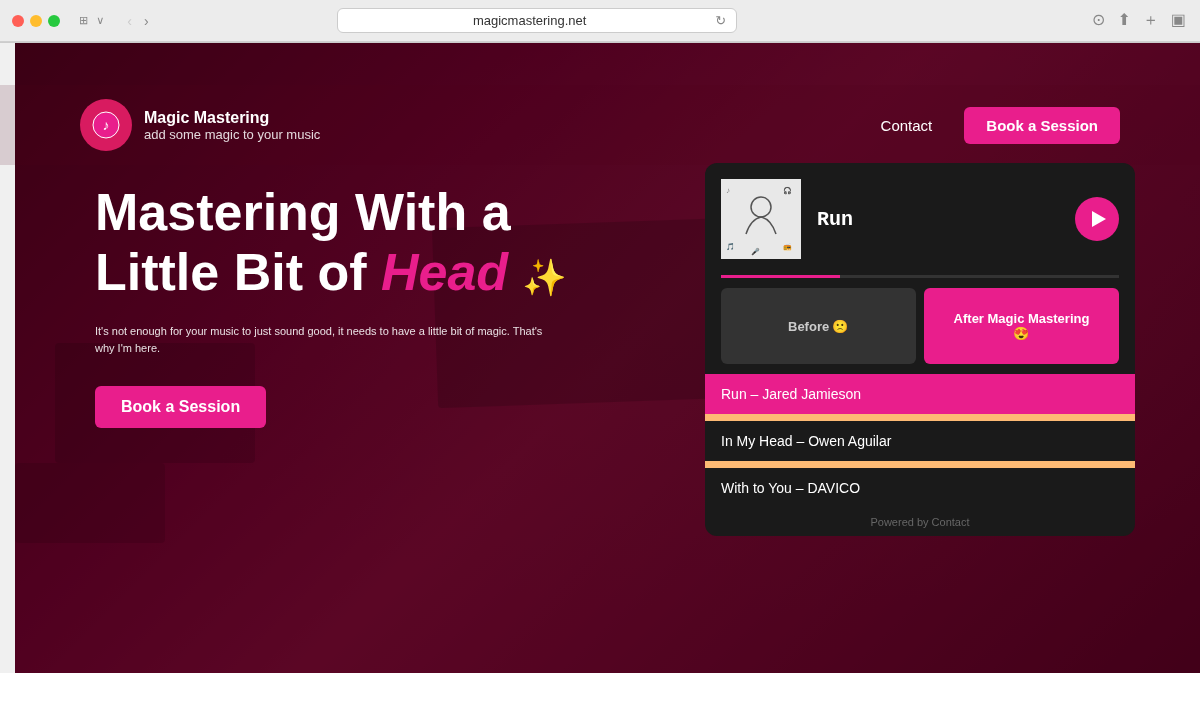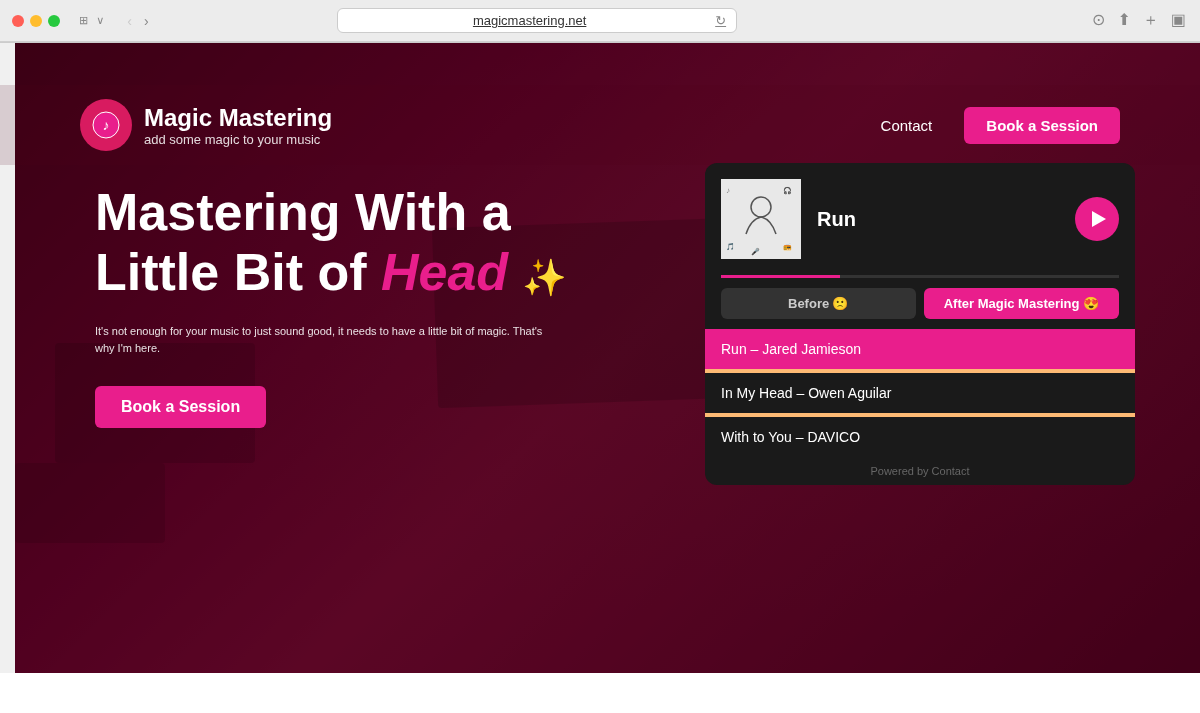--- a/index.html
+++ b/index.html
@@ -65,21 +65,21 @@
       margin: 0 auto;
       display: flex;
       align-items: center;
       background: white;
       border-radius: 6px;
       padding: 4px 10px;
       font-size: 13px;
       color: #333;
       border: 1px solid #ccc;
     }
-    .address-bar span { flex: 1; text-align: center; text-decoration: underline; }
+    .address-bar span { flex: 1; text-align: center; }
     .address-icons {
       display: flex;
       align-items: center;
       gap: 4px;
       margin-left: 4px;
       color: #888;
     }
     .toolbar-right {
       display: flex;
       gap: 8px;
@@ -122,21 +122,21 @@
       height: 52px;
       border-radius: 50%;
       background: #d81b60;
       display: flex;
       align-items: center;
       justify-content: center;
       font-size: 22px;
       color: white;
     }
     .logo-text h1 {
-      font-size: 24px;
+      font-size: 16px;
       font-weight: 700;
       color: white;
     }
     .logo-text p {
       font-size: 13px;
       color: rgba(255,255,255,0.85);
     }
     .header-nav {
       display: flex;
       align-items: center;
@@ -257,20 +257,21 @@
       position: relative;
     }
 
     .player-info {
       flex: 1;
     }
     .player-title {
       font-size: 20px;
       font-weight: 700;
       color: white;
+      font-family: Liberation Mono, monospace;
     }
     .player-artist {
       font-size: 14px;
       color: #aaa;
       margin-top: 4px;
     }
     .play-btn {
       width: 44px;
       height: 44px;
       border-radius: 50%;
@@ -302,21 +303,21 @@
       width: 30%;
     }
 
     .player-tabs {
       display: flex;
       margin: 10px 16px;
       gap: 8px;
     }
     .tab-btn {
       flex: 1;
-      padding: 8px;
+      padding: 23px;
       border-radius: 6px;
       border: none;
       font-size: 13px;
       font-weight: 600;
       cursor: pointer;
     }
     .tab-btn.inactive {
       background: #333;
       color: #ccc;
     }
@@ -326,21 +327,21 @@
     }
 
     .playlist {
       margin: 8px 0 0 0;
     }
     .playlist-item {
       padding: 12px 16px;
       font-size: 14px;
       color: white;
       cursor: pointer;
-      border-bottom: 4px solid #fdba74;
+      border-bottom: 7px solid #fdba74;
     }
     .playlist-item.active {
       background: #e91e8c;
       color: white;
     }
     .playlist-item:last-child {
       border-bottom: none;
     }
 
     .player-footer {

